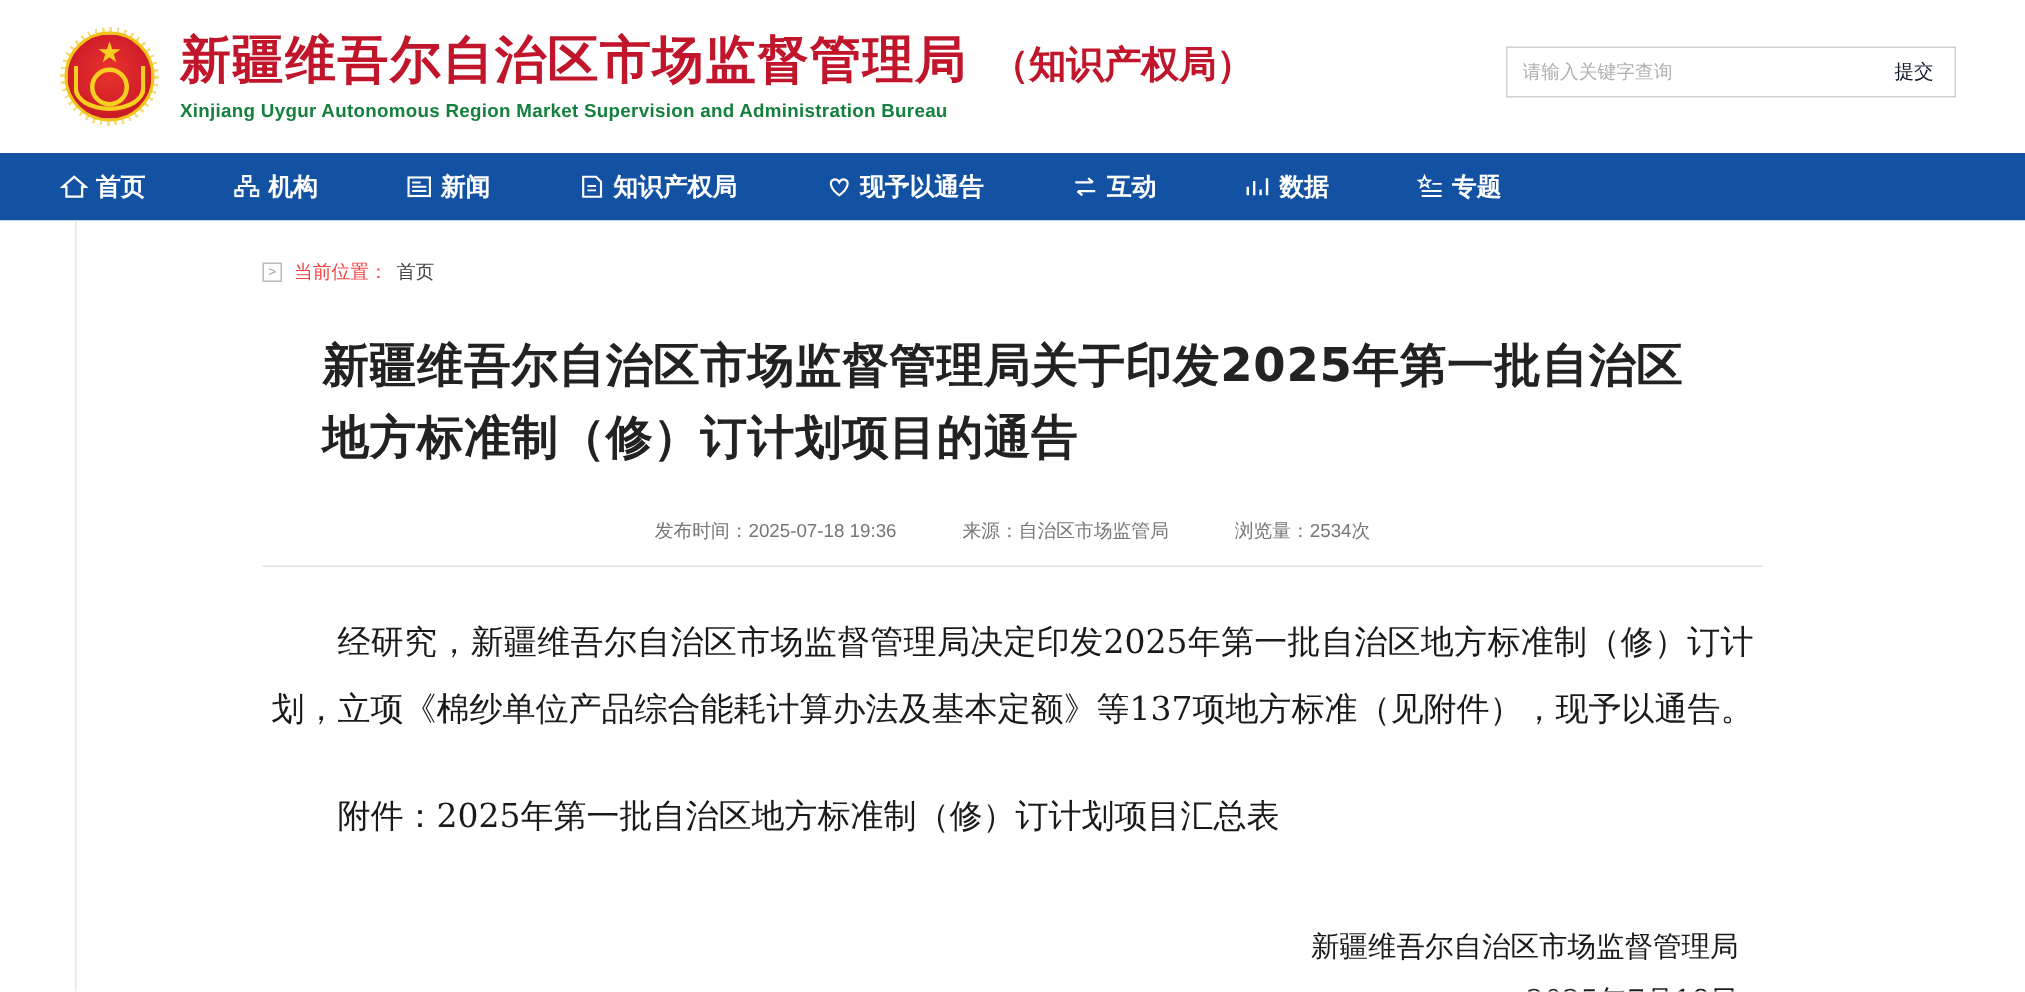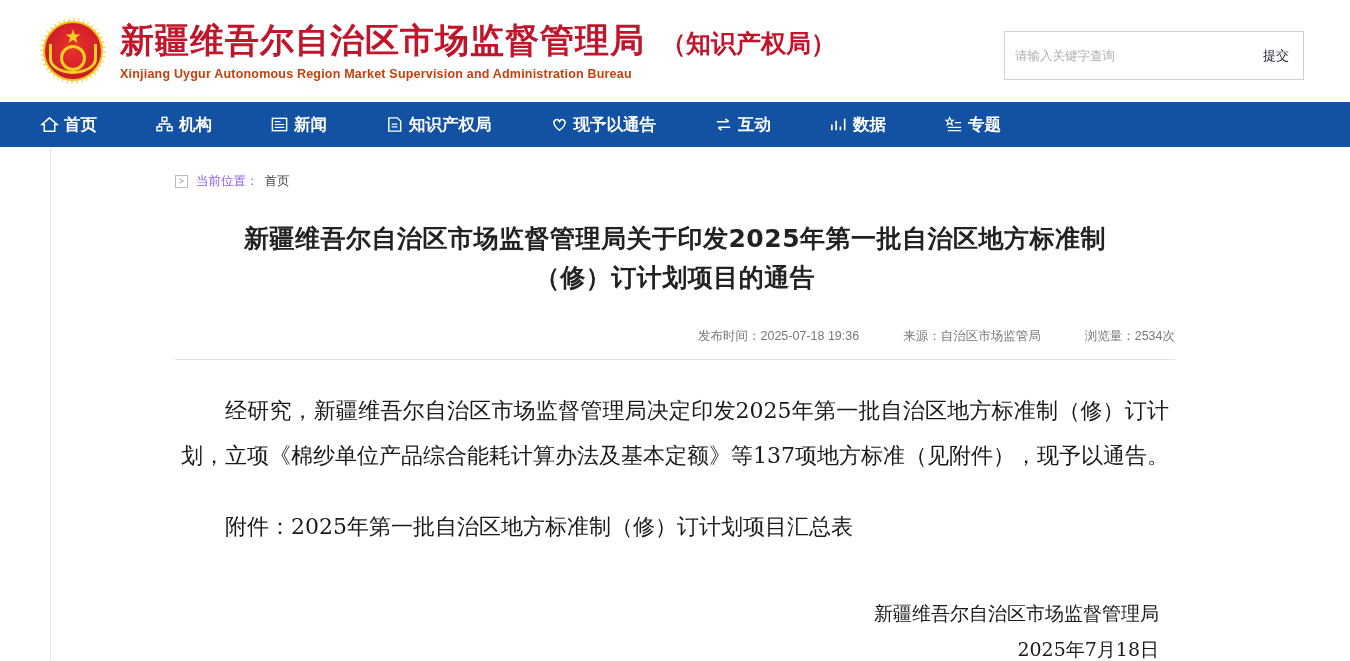--- a/index.html
+++ b/index.html
@@ -70,27 +70,27 @@
     font-size: 34px; font-weight: 700; color: #c0152a;
     letter-spacing: 1px; line-height: 1.15;
   }
   .cn-sub {
     font-size: 25px; font-weight: 700; color: #c0152a;
     letter-spacing: 0px;
     margin-left: 16px;
   }
   .en-title {
     margin-top: 6px;
-    font-size: 12.5px; font-weight: 700; color: #c2410c;
+    font-size: 12.5px; font-weight: 700; color: #15803d;
     letter-spacing: 0.2px;
   }
 
   .search-box {
     position: absolute; right: 46px; top: 31px;
-    width: 300px; height: 49px;
+    width: 300px; height: 34px;
     border: 1px solid #d0d0d0; background: #fff;
     display: flex; align-items: center;
   }
   .search-box input {
     border: none; outline: none; flex: 1 1 auto;
     height: 100%; padding: 0 10px;
     font-size: 12.5px; color: #333;
     font-family: "Liberation Sans", "DejaVu Sans", sans-serif;
     background: transparent;
   }
@@ -147,37 +147,36 @@
     font-size: 12.5px; color: #666;
     margin-left: 0px;
   }
   .breadcrumb .bc-icon {
     width: 13px; height: 13px;
     border: 1px solid #bbb;
     color: #999; font-size: 9px; line-height: 11px;
     text-align: center; margin-right: 8px;
     display: inline-block;
   }
-  .breadcrumb .bc-label { color: #8b5cf6; margin-right: 6px; }
+  .breadcrumb .bc-label { color: #ef4444; margin-right: 6px; }
   .breadcrumb .bc-link { color: #444; cursor: pointer; }
 
   h1.doc-title {
     margin: 30px 0 0 0;
-    text-align: center;
-    font-size: 25px;
+    font-size: 31px;
     font-weight: 700;
     color: #222;
     line-height: 1.55;
     letter-spacing: 0.5px;
     font-family: "DejaVu Sans", "Liberation Sans", sans-serif;
     padding: 0 40px;
   }
   .meta {
     margin-top: 30px;
-    display: flex; justify-content: flex-end; align-items: center;
+    display: flex; justify-content: center; align-items: center;
     gap: 44px;
     font-size: 12.5px; color: #777;
   }
   .meta span { white-space: nowrap; }
   .divider {
     margin: 14px 0 0 0;
     height: 1px; background: #e2e2e2;
     width: 1000px;
   }
   .article {

